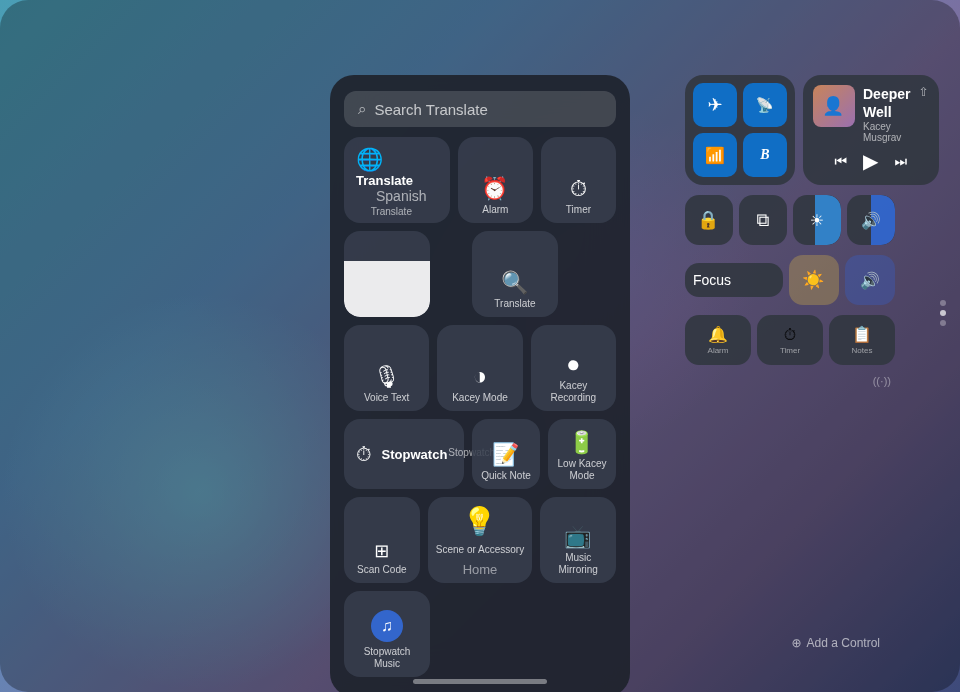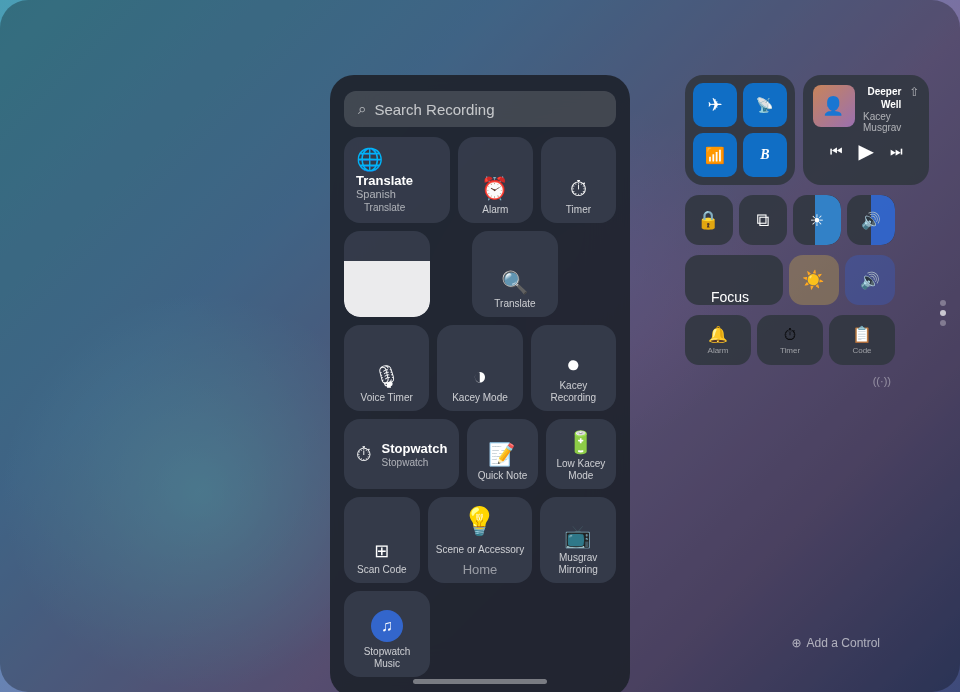--- a/index.html
+++ b/index.html
@@ -130,22 +130,23 @@
       flex-direction: column;
       height: 100%;
       justify-content: space-between;
     }
     .tile-translate .translate-name {
       font-size: 13px;
       font-weight: 600;
       color: white;
     }
     .tile-translate .translate-lang {
-      font-size: 11px;
+      font-size: 14px;
       color: rgba(255,255,255,0.6);
+      margin-left: 20px;
     }
     .tile-translate .tile-label {
       font-size: 10px;
       color: rgba(255,255,255,0.6);
       margin-top: 2px;
     }
 
     
     .tile-slider {
       width: 86px;
@@ -248,21 +249,21 @@
 
 <div class="ipad-frame">
   <div class="wallpaper-blob1"></div>
   <div class="wallpaper-blob2"></div>
   <div class="dim-overlay"></div>
 
   <div class="cc-search-panel">
 
     <div class="search-bar">
       <span class="search-icon-glyph">⌕</span>
-      <span>Search Recording</span>
+      <span>Search Translate</span>
     </div>
 
     <div class="controls-grid">
 
       <div class="controls-row">
 
         <div class="ctrl-tile tile-translate">
           <div class="translate-inner">
             <div>
               <span style="font-size:22px;">🌐</span>
@@ -296,37 +297,37 @@
 
         <div class="ctrl-tile tile-sm">
           <div class="tile-icon">🔍</div>
           <div class="tile-label">Translate</div>
         </div>
       </div>
 
       <div class="controls-row">
         <div class="ctrl-tile tile-sm">
           <div class="tile-icon">🎙</div>
-          <div class="tile-label">Voice Timer</div>
+          <div class="tile-label">Voice Text</div>
         </div>
         <div class="ctrl-tile tile-sm">
           <div class="tile-icon" style="font-size:24px;">◑</div>
           <div class="tile-label">Kacey Mode</div>
         </div>
         <div class="ctrl-tile tile-sm">
           <div class="tile-icon">⏺</div>
           <div class="tile-label">Kacey Recording</div>
         </div>
       </div>
 
       <div class="controls-row">
 
         <div class="ctrl-tile" style="width:120px; height:70px; flex-direction:row; gap:10px; justify-content:flex-start; padding:0 12px;">
           <div style="font-size:20px;">⏱</div>
-          <div style="display:flex;flex-direction:column;gap:1px;">
+          <div style="display:flex;flex-direction:row;gap:1px;">
             <div style="font-size:13px;font-weight:600;color:white;">Stopwatch</div>
             <div style="font-size:10px;color:rgba(255,255,255,0.6);">Stopwatch</div>
           </div>
         </div>
 
         <div class="ctrl-tile tile-sm" style="height:70px;">
           <div class="tile-icon">📝</div>
           <div class="tile-label">Quick Note</div>
         </div>
 
@@ -344,21 +345,21 @@
         </div>
 
         <div class="ctrl-tile" style="width:120px;height:86px;flex-direction:column;align-items:center;justify-content:center;gap:6px;">
           <div style="font-size:28px;">💡</div>
           <div class="tile-label">Scene or Accessory</div>
           <div style="font-size:13px;color:rgba(255,255,255,0.5);">Home</div>
         </div>
 
         <div class="ctrl-tile tile-sm">
           <div class="tile-icon">📺</div>
-          <div class="tile-label">Musgrav Mirroring</div>
+          <div class="tile-label">Music Mirroring</div>
         </div>
       </div>
 
       <div class="controls-row">
 
         <div class="ctrl-tile tile-sm">
           <div class="tile-icon" style="background:#3366cc;border-radius:50%;width:32px;height:32px;display:flex;align-items:center;justify-content:center;font-size:16px;margin-bottom:4px;">♫</div>
           <div class="tile-label">Stopwatch Music</div>
         </div>
       </div>
@@ -375,21 +376,21 @@
         <div class="conn-btn" style="font-size:14px;">📡</div>
         <div class="conn-btn" style="font-size:16px;">📶</div>
         <div class="conn-btn" style="font-size:14px;font-family:serif;font-style:italic;font-weight:bold;">B</div>
       </div>
 
       <div style="flex:1;background:rgba(50,55,65,0.92);border-radius:18px;padding:10px;display:flex;flex-direction:column;gap:6px;">
         <div style="display:flex;gap:8px;align-items:flex-start;">
 
           <div style="width:42px;height:42px;border-radius:8px;background:linear-gradient(135deg,#c8845a,#9a70b0);display:flex;align-items:center;justify-content:center;font-size:18px;flex-shrink:0;">👤</div>
           <div style="flex:1;">
-            <div style="font-size:10px;font-weight:600;color:white;line-height:1.3;text-align:right;">Deeper Well</div>
+            <div style="font-size:14px;font-weight:600;color:white;line-height:1.3;">Deeper Well</div>
             <div style="font-size:10px;color:rgba(255,255,255,0.6);">Kacey Musgrav</div>
           </div>
           <div style="font-size:12px;color:rgba(255,255,255,0.6);">⇧</div>
         </div>
         <div style="display:flex;justify-content:center;align-items:center;gap:16px;">
           <div style="font-size:14px;color:white;cursor:pointer;">⏮</div>
           <div style="font-size:20px;color:white;cursor:pointer;">▶</div>
           <div style="font-size:14px;color:white;cursor:pointer;">⏭</div>
         </div>
       </div>
@@ -404,21 +405,21 @@
         <div style="position:relative;z-index:1;display:flex;align-items:center;justify-content:center;height:100%;font-size:16px;color:white;">☀</div>
       </div>
 
       <div style="background:rgba(50,55,65,0.92);border-radius:14px;width:50px;height:50px;overflow:hidden;position:relative;cursor:pointer;">
         <div style="position:absolute;right:0;top:0;bottom:0;width:50%;background:rgba(50,120,255,0.7);border-radius:0 14px 14px 0;"></div>
         <div style="position:relative;z-index:1;display:flex;align-items:center;justify-content:center;height:100%;font-size:16px;color:white;">🔊</div>
       </div>
     </div>
 
     <div style="display:flex;gap:6px;align-items:center;">
-      <div style="background:rgba(50,55,65,0.92);border-radius:14px;height:50px;flex:2;display:flex;align-items:flex-end;justify-content:flex-start;padding:0 26px;cursor:pointer;">
+      <div style="background:rgba(50,55,65,0.92);border-radius:14px;height:34px;flex:2;display:flex;align-items:center;justify-content:flex-start;padding:0 8px;cursor:pointer;">
         <span style="font-size:14px;font-weight:500;color:white;">Focus</span>
       </div>
 
       <div style="background:rgba(255,210,60,0.25);border-radius:14px;height:50px;width:50px;display:flex;align-items:center;justify-content:center;cursor:pointer;">
         <span style="font-size:18px;">☀️</span>
       </div>
 
       <div style="background:rgba(50,100,220,0.3);border-radius:14px;height:50px;width:50px;display:flex;align-items:center;justify-content:center;cursor:pointer;">
         <span style="font-size:16px;">🔊</span>
       </div>
@@ -428,21 +429,21 @@
       <div style="background:rgba(50,55,65,0.92);border-radius:14px;height:50px;flex:1;display:flex;flex-direction:column;align-items:center;justify-content:center;gap:2px;cursor:pointer;">
         <span style="font-size:16px;">🔔</span>
         <span style="font-size:8px;color:rgba(255,255,255,0.5);">Alarm</span>
       </div>
       <div style="background:rgba(50,55,65,0.92);border-radius:14px;height:50px;flex:1;display:flex;flex-direction:column;align-items:center;justify-content:center;gap:2px;cursor:pointer;">
         <span style="font-size:16px;">⏱</span>
         <span style="font-size:8px;color:rgba(255,255,255,0.5);">Timer</span>
       </div>
       <div style="background:rgba(50,55,65,0.92);border-radius:14px;height:50px;flex:1;display:flex;flex-direction:column;align-items:center;justify-content:center;gap:2px;cursor:pointer;">
         <span style="font-size:16px;">📋</span>
-        <span style="font-size:8px;color:rgba(255,255,255,0.5);">Code</span>
+        <span style="font-size:8px;color:rgba(255,255,255,0.5);">Notes</span>
       </div>
     </div>
 
     <div style="display:flex;justify-content:flex-end;align-items:center;padding-right:4px;">
       <span style="font-size:11px;color:rgba(255,255,255,0.4);">((·))</span>
     </div>
 
   </div>
 
   <div class="signal-bar">

